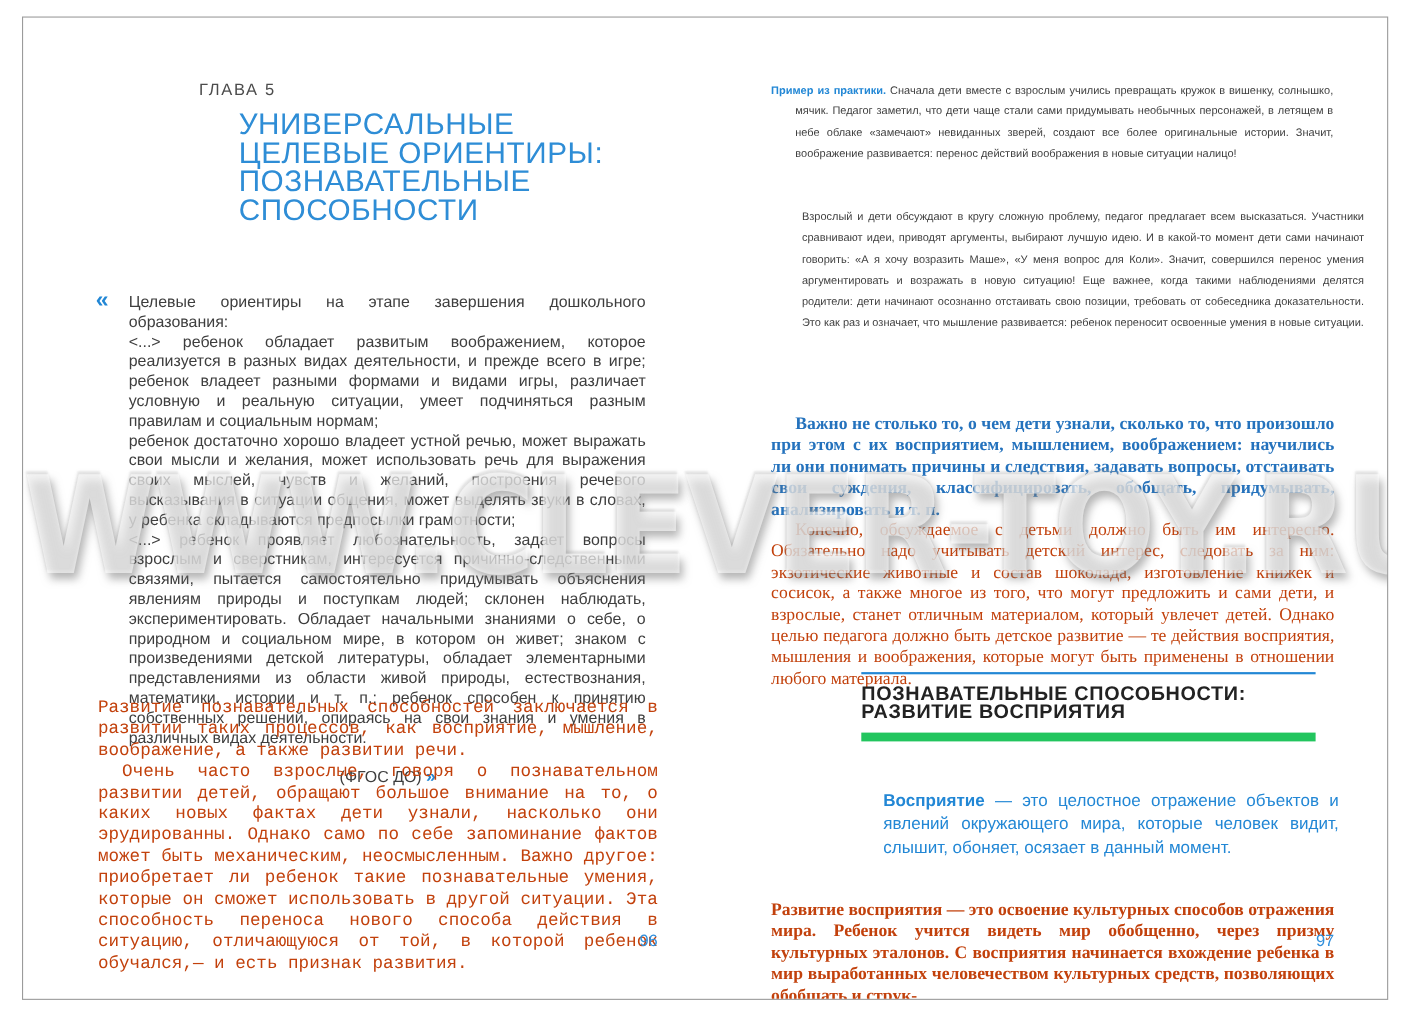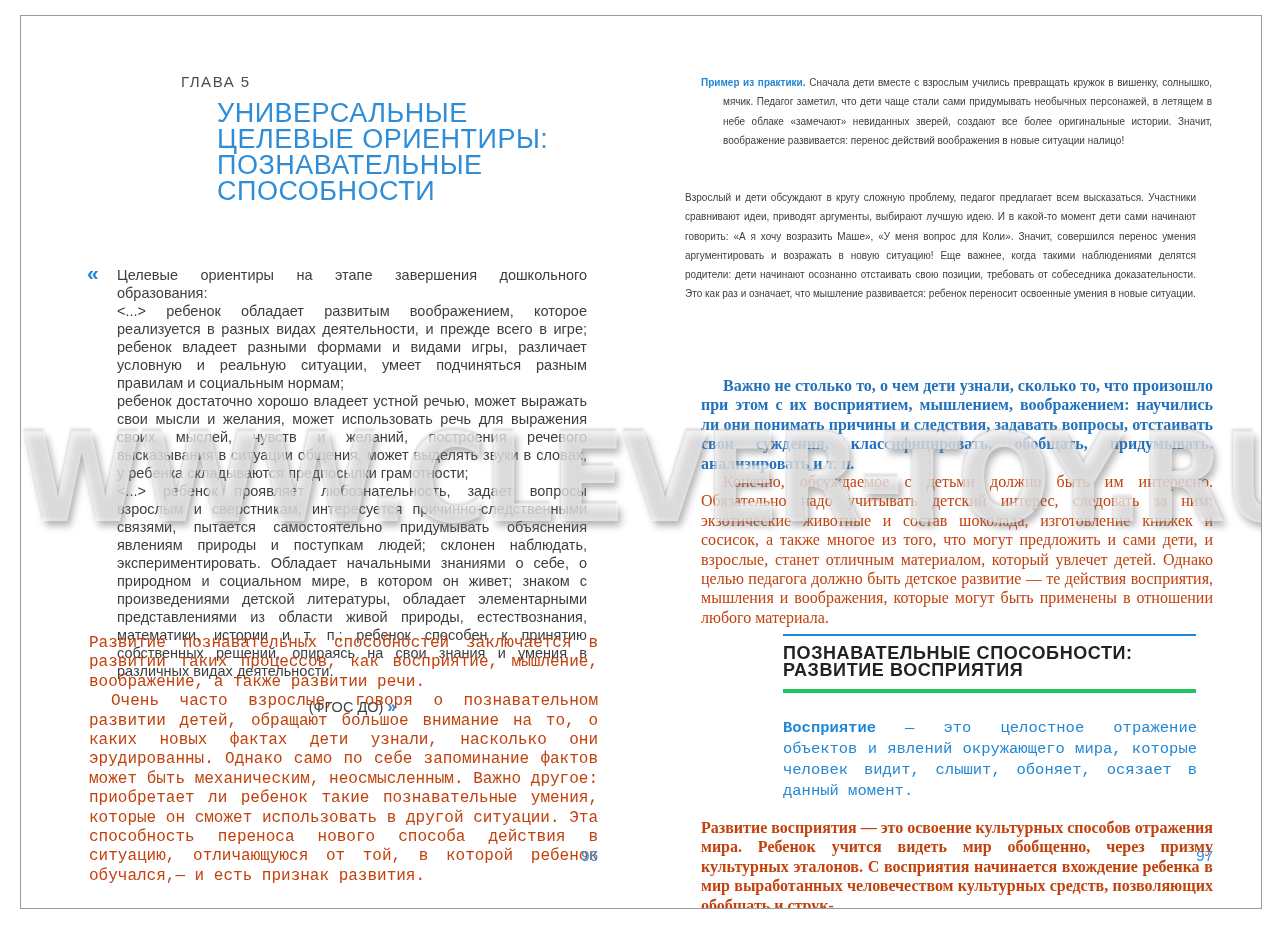--- a/index.html
+++ b/index.html
@@ -33,33 +33,33 @@
 
   .pagenum { width:509px; text-align:right; top:831px; font-size:15px; color:#2f8fdc; }
   .pagenum-left { left:68px; }
   .pagenum-right { left:680px; width:512px; }
 
   
   .sans-par { font-size:10px; line-height:19.3px; color:#3e3e3e; text-align:justify; margin:0; }
   .example { left:680px; top:57px; width:511px; padding-left:22px; text-indent:-22px;
              box-sizing:border-box; }
   .example-lead { color:#2287d5; font-weight:bold; }
-  .discussion { left:664px; top:172px; width:511px; }
+  .discussion { left:708px; top:172px; width:511px; }
 
   .highlight { left:680px; top:344px; width:512px; font-weight:bold; color:#2472bd; }
   .interest  { left:680px; top:440px; width:512px; }
 
-  .section-head { left:762px; top:618px; width:413px;
-                  border-top:2px solid #2287d5; border-bottom:4px solid #22c55e;
+  .section-head { left:762px; top:595px; width:413px;
+                  border-top:2px solid #2287d5; border-bottom:8px solid #22c55e;
                   padding:9px 0 10px 0; }
   .section-head div { font-size:18px; line-height:17px; font-weight:bold; color:#222222;
                       letter-spacing:0.6px; white-space:nowrap; }
 
-  .definition { left:762px; top:686px; width:414px; font-size:15.5px; line-height:21px;
-                color:#2287d5; text-align:justify;font-family:Liberation Mono, monospace; }
+  .definition { left:782px; top:686px; width:414px; font-size:15.5px; line-height:21px;
+                color:#2287d5; text-align:justify; }
   .definition b { font-weight:bold; }
 
   .perception { left:680px; top:786px; width:512px;font-weight:bold; }
 
   
   .watermark {
     position:absolute; left:0px; right:0px; top:398px; text-align:center;
     font-family:"DejaVu Sans",sans-serif; font-weight:bold;
     font-size:110px; letter-spacing:-3px; white-space:nowrap;
     color:rgba(255,255,255,0.58);

